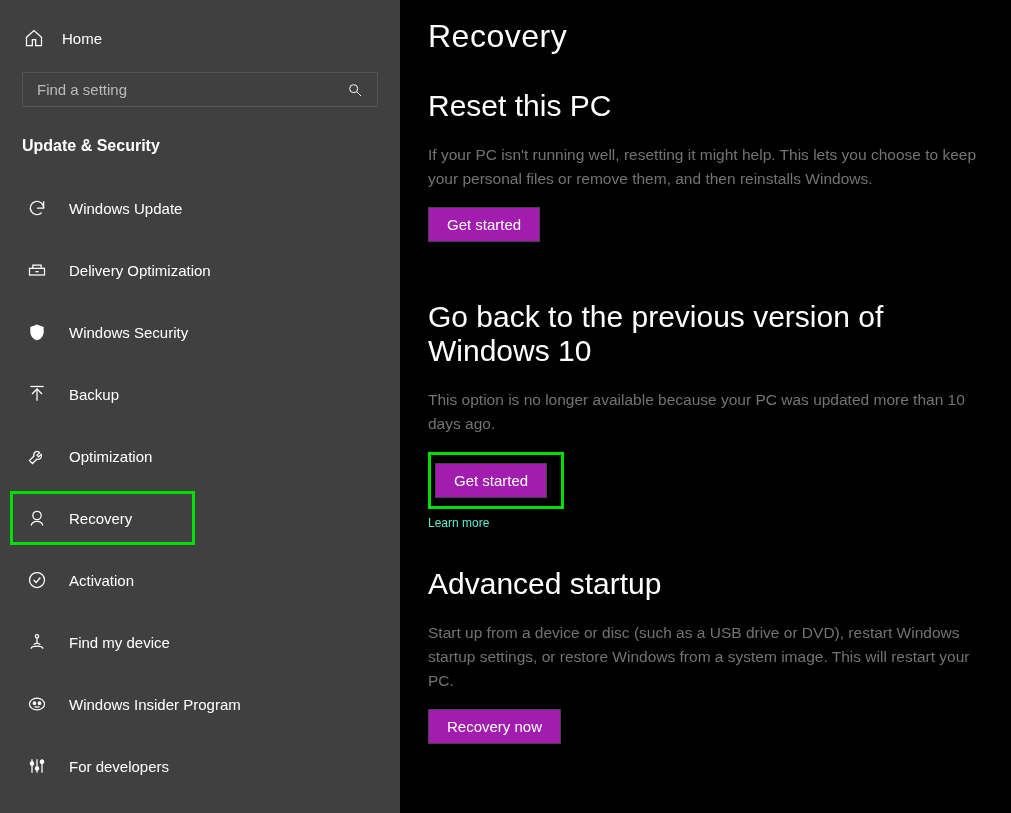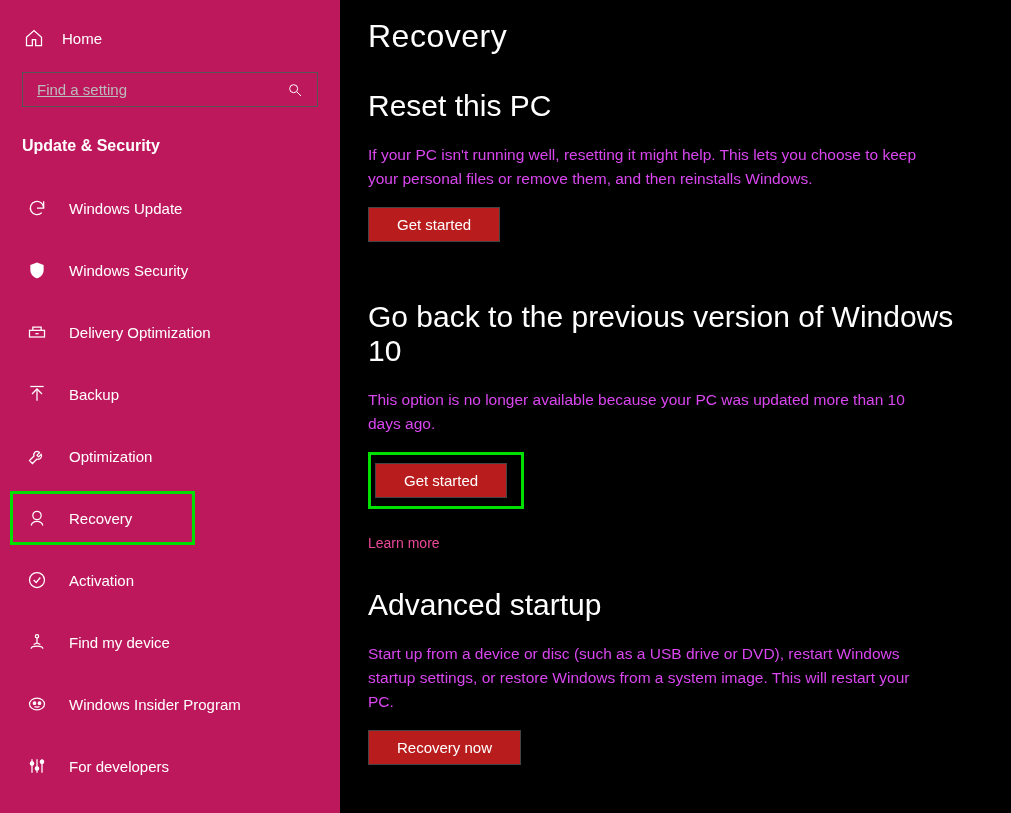--- a/index.html
+++ b/index.html
@@ -7,39 +7,38 @@
       font-family: "Segoe UI", -apple-system, sans-serif;
       background: #000;
       color: #fff;
       width: 1011px;
       height: 813px;
       overflow: hidden;
       display: flex;
       font-weight: 400;
     }
     .sidebar {
-      width: 340px;
-      background: #be185d;
+      width: 400px;
+      background: #404040;
       padding: 20px 10px 0 10px;
       border-right: 0;
     }
     .home-row {
       display: flex; align-items: center;
       padding: 8px 12px 16px 14px;
       gap: 18px;
       font-size: 15px;
     }
     .search-box {
       margin: 8px 12px 24px 12px;
       border: 1px solid #555;
       display: flex; align-items: center; justify-content: space-between;
       padding: 8px 14px;
       color: #bbb;
       font-size: 15px;
-      text-decoration: underline;
     }
     .category-header {
       padding: 6px 12px 22px 12px;
       font-weight: 600; font-size: 16px;
     }
     .nav {
       display: flex; flex-direction: column;
     }
     .nav-item {
       display: flex; align-items: center;
@@ -67,41 +66,41 @@
     .page-title {
       font-size: 32px; font-weight: 400; letter-spacing: 0.5px;
       margin-bottom: 34px;
     }
     .section-title {
       font-size: 30px; font-weight: 400;
       margin-bottom: 20px;
     }
     .section-text {
       font-size: 15.5px; line-height: 1.55;
-      color: #d946ef;
+      color: #737373;
       margin-bottom: 16px;
       max-width: 560px;
     }
     .btn {
-      background: #b91c1c;
+      background: #a21caf;
       border: 1px solid #444;
       color: #fff;
       font-size: 15px;
-      padding: 8px 28px;
+      padding: 8px 18px;
       outline: none;
       font-family: inherit;
     }
     .btn-highlight-wrap {
       border: 3px solid #00e000;
       display: inline-block;
       padding: 8px 14px 8px 4px;
     }
     .link-muted {
-      color: #ec4899; font-size: 14px;
-      margin-top: 26px; display: inline-block;
+      color: #5eead4; font-size: 12px;
+      margin-top: 7px; display: inline-block;
     }
     .section { margin-bottom: 58px; }
     .section.tight { margin-bottom: 36px; }
   </style>
 </head>
 <body>
 
 <div class="sidebar">
   <div class="home-row">
     <span class="icon-slot">
@@ -131,35 +130,35 @@
             <path d="M20 12a8 8 0 1 0-2.3 5.6"></path>
             <polyline points="20 4 20 12 12 12" fill="none"></polyline>
           </svg>
       </span>
       <span>Windows Update</span>
     </div>
 
     <div class="nav-item">
       <span class="icon-slot">
         <svg viewBox="0 0 24 24">
-            <path d="M12 3 L20 6 V12 C20 17 16 21 12 22 C8 21 4 17 4 12 V6 Z" fill="#fff" stroke="none"></path>
-          </svg>
-      </span>
-      <span>Windows Security</span>
-    </div>
-
-    <div class="nav-item">
-      <span class="icon-slot">
-        <svg viewBox="0 0 24 24">
             <rect x="3" y="10" width="18" height="8"></rect>
             <path d="M7 10 V6 H17 V10"></path>
             <path d="M10 14 H14"></path>
           </svg>
       </span>
       <span>Delivery Optimization</span>
+    </div>
+
+    <div class="nav-item">
+      <span class="icon-slot">
+        <svg viewBox="0 0 24 24">
+            <path d="M12 3 L20 6 V12 C20 17 16 21 12 22 C8 21 4 17 4 12 V6 Z" fill="#fff" stroke="none"></path>
+          </svg>
+      </span>
+      <span>Windows Security</span>
     </div>
 
     <div class="nav-item">
       <span class="icon-slot">
         <svg viewBox="0 0 24 24">
             <line x1="12" y1="20" x2="12" y2="6"></line>
             <polyline points="6 12 12 6 18 12"></polyline>
             <line x1="4" y1="3" x2="20" y2="3"></line>
           </svg>
       </span>

